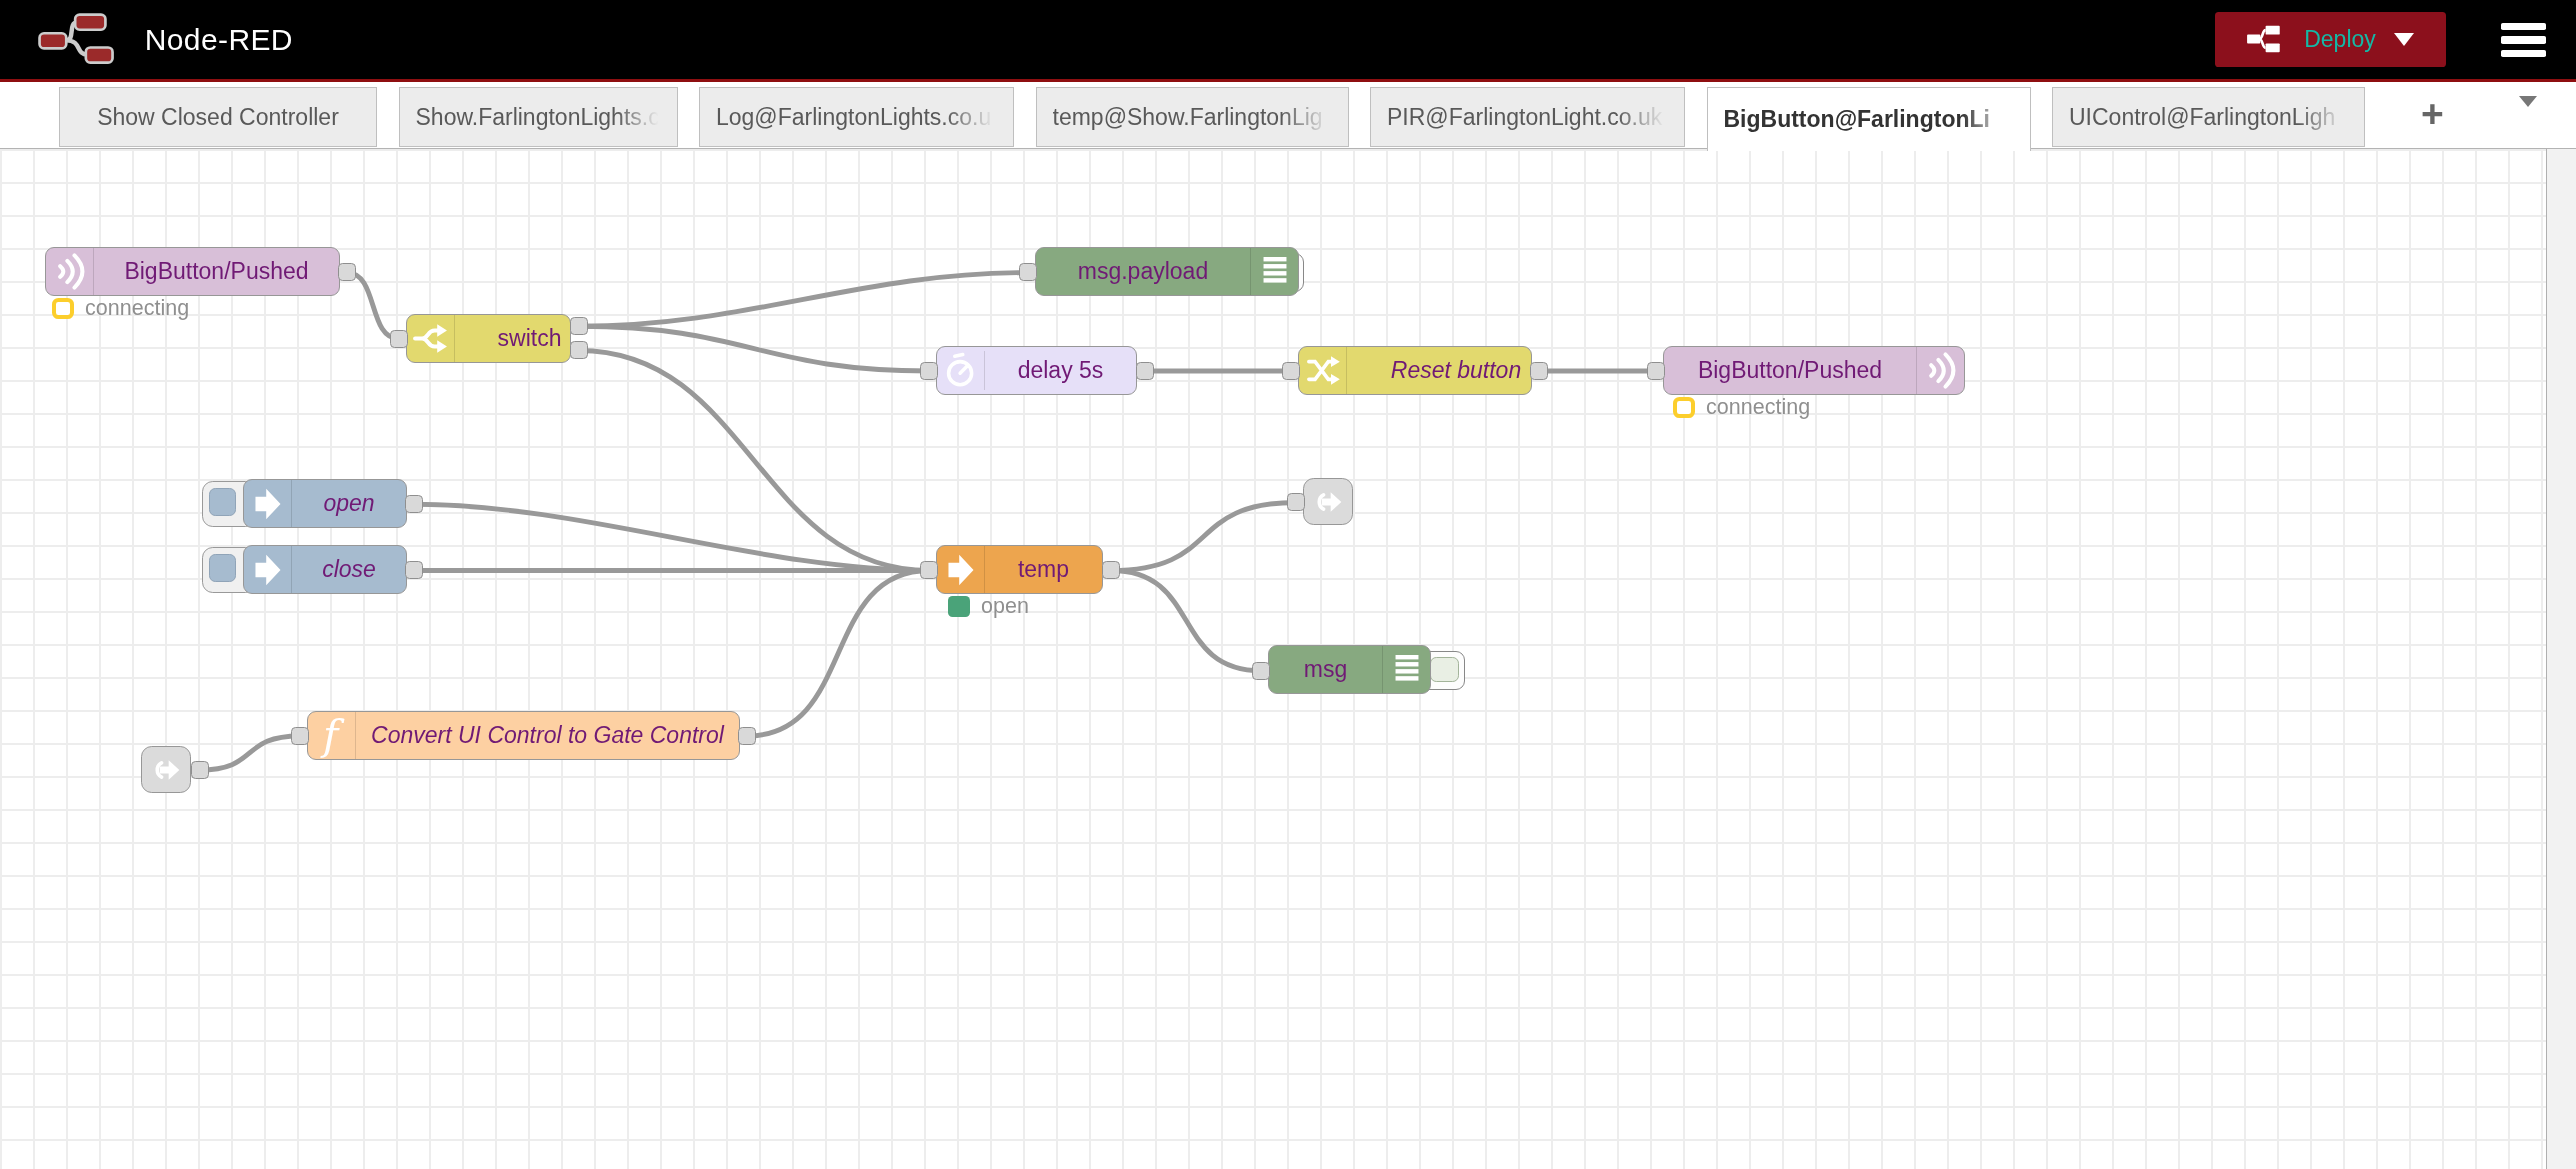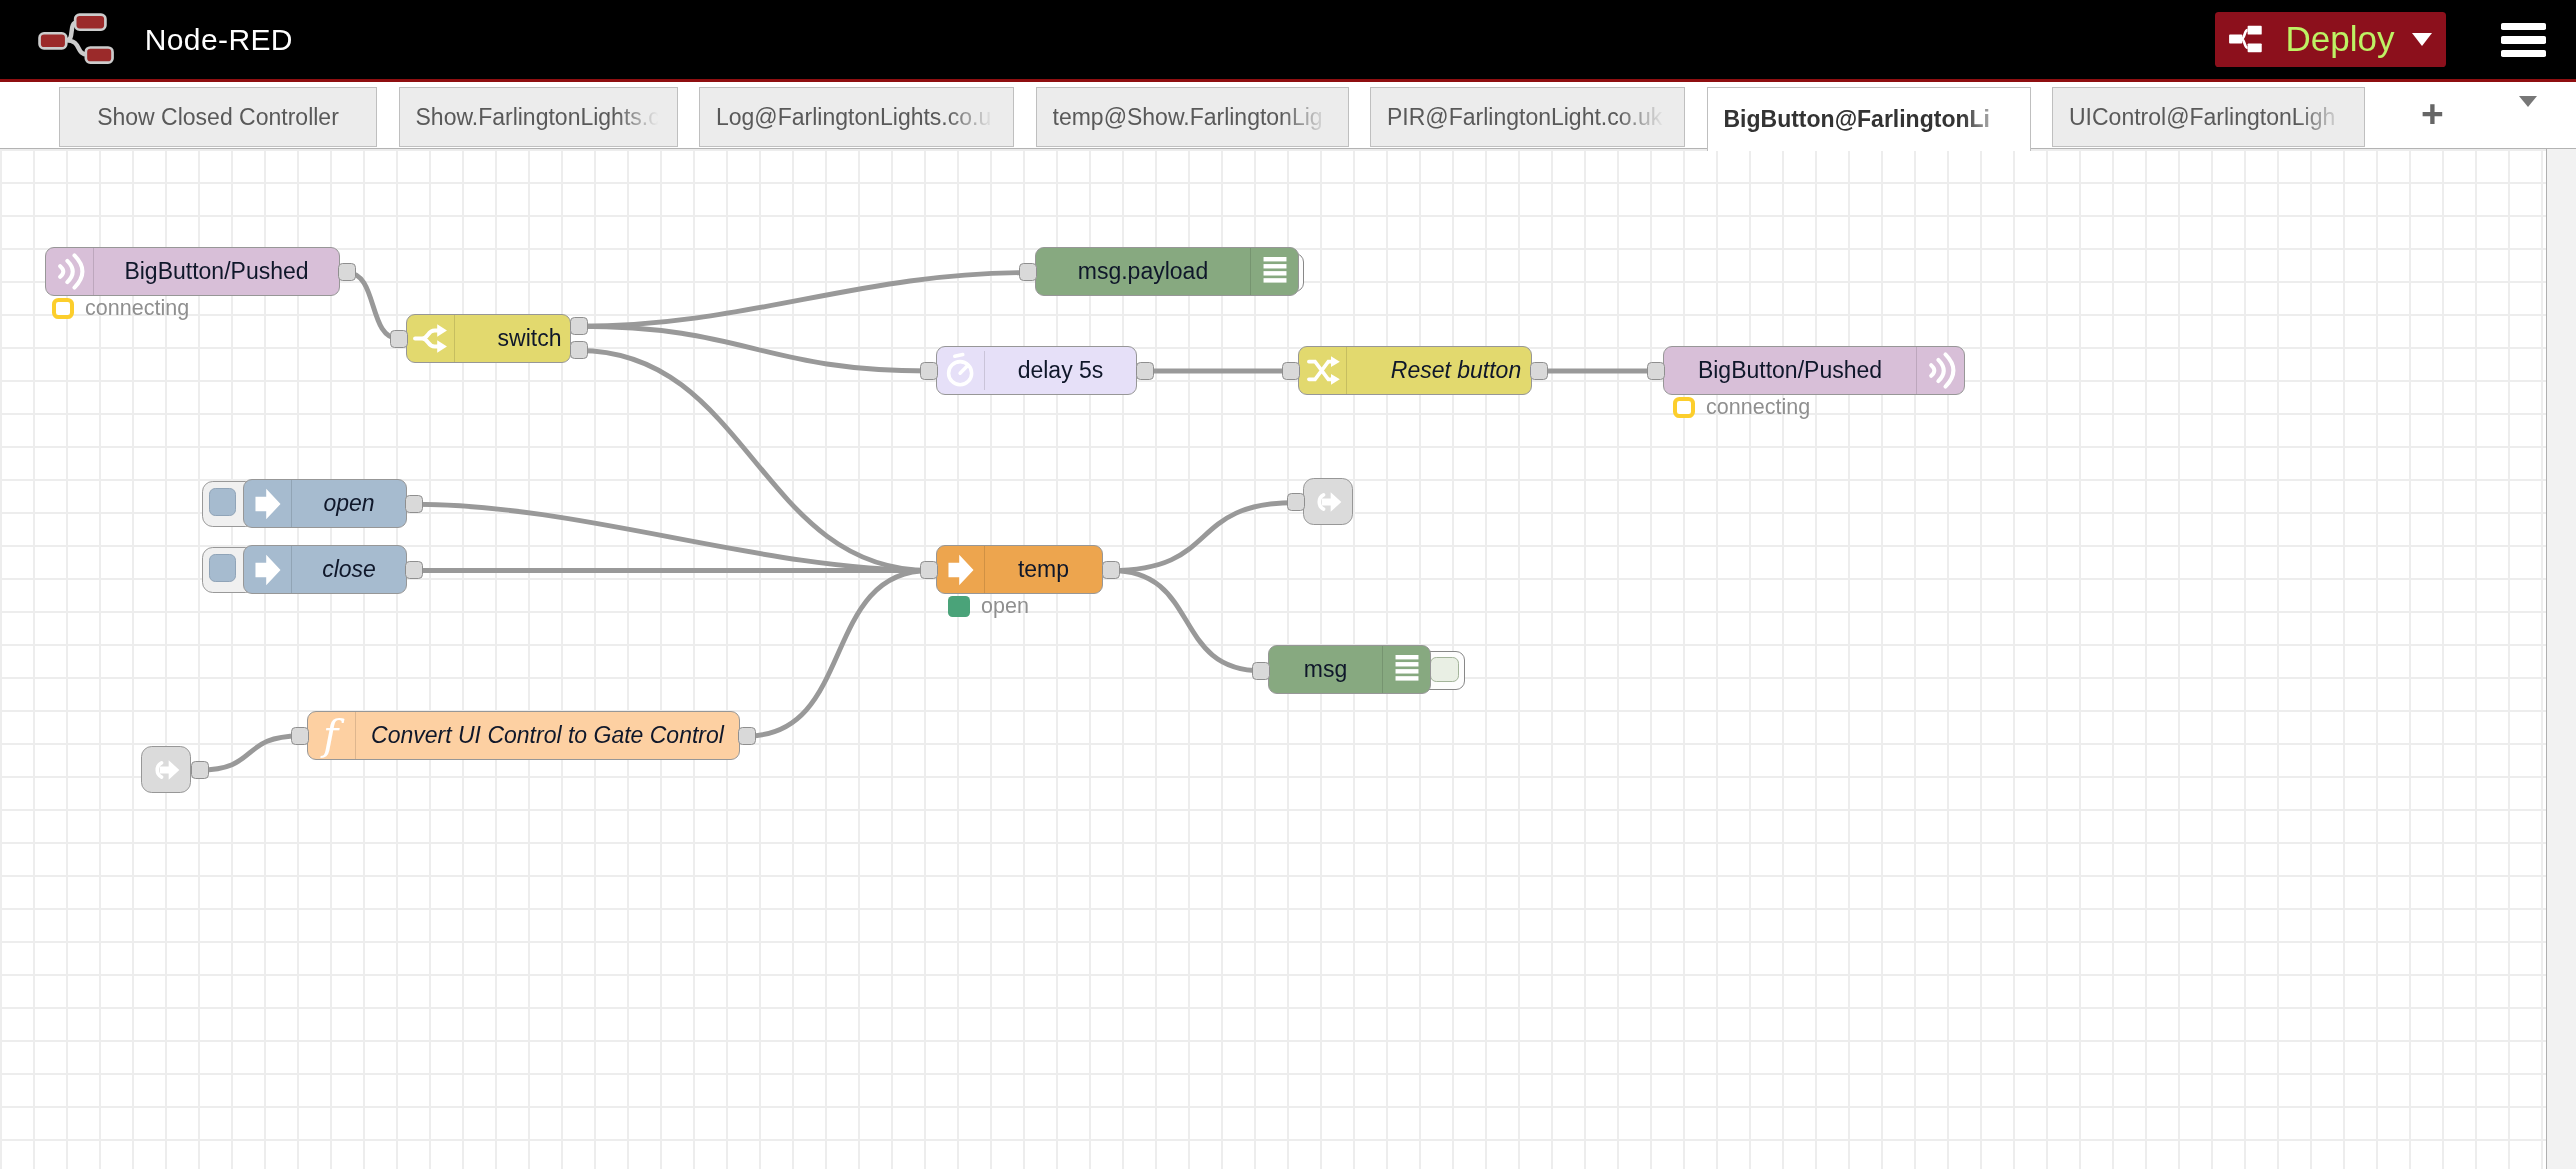--- a/index.html
+++ b/index.html
@@ -3,21 +3,21 @@
 <meta charset="utf-8">
 <style>
   html,body{margin:0;padding:0;background:#fff;}
   body{width:2576px;height:1170px;overflow:hidden;font-family:"Liberation Sans",sans-serif;position:relative;}
 
   
   .header{position:absolute;left:0;top:0;width:2576px;height:79px;background:#000;border-bottom:3.6px solid #8e0e10;display:flex;align-items:center;}
   .logo{margin-left:36px;display:flex;align-items:center;}
   .app-title{color:#fff;font-size:30px;margin-left:19.7px;letter-spacing:0.4px;}
   .deploy{position:absolute;left:2215px;top:11.6px;width:231px;height:55px;background:#8C101C;border-radius:3.6px;display:flex;align-items:center;justify-content:center;gap:18px;cursor:pointer;}
-  .deploy .dlabel{color:#bef264;font-size:35px;}
+  .deploy .dlabel{color:#14b8a6;font-size:23px;}
   .caret{width:0;height:0;border-left:10.7px solid transparent;border-right:10.7px solid transparent;border-top:13.4px solid #fff;}
   .menu-btn{position:absolute;left:2501px;top:23px;width:45px;height:34px;display:flex;flex-direction:column;justify-content:space-between;cursor:pointer;}
   .menu-btn .hb{height:7.2px;background:#fff;border-radius:1.8px;}
 
   
   .tabbar{position:absolute;left:0;top:82px;width:2576px;height:67px;background:#fff;border-bottom:1.8px solid #b3b3b3;box-sizing:border-box;}
   .tabs{position:absolute;left:59px;top:5.4px;display:flex;gap:21.5px;}
   .tab{height:60px;background:#ececec;border:1.8px solid #bfbfbf;box-sizing:border-box;display:flex;align-items:center;padding:0 16px;font-size:23px;color:#595959;cursor:pointer;}
   .tab .tlbl{display:block;white-space:nowrap;overflow:hidden;width:100%;}
   .tab.trunc .tlbl{-webkit-mask-image:linear-gradient(90deg,#000 82%,transparent 99%);mask-image:linear-gradient(90deg,#000 82%,transparent 99%);text-align:left;}
@@ -33,21 +33,21 @@
     background-size:33px 33px;overflow:hidden;}
   .vscroll{position:absolute;right:0;top:149px;width:30px;height:1021px;background:#f2f2f2;border-left:1.8px solid #b0b0b0;box-sizing:border-box;}
 
   svg.wires{position:absolute;left:0;top:0;z-index:0;}
   svg.wires path{stroke:#999;stroke-width:5.5px;fill:none;stroke-linecap:round;}
 
   .node{position:absolute;height:49px;border:1.8px solid #979797;border-radius:9px;box-sizing:border-box;display:flex;align-items:stretch;z-index:2;cursor:pointer;}
   .node .ic{width:47px;flex:none;display:flex;align-items:center;justify-content:center;}
   .node .ic.l{border-right:1.8px solid rgba(0,0,0,.12);}
   .node .ic.r{border-left:1.8px solid rgba(0,0,0,.12);}
-  .node .lbl{flex:1;display:flex;align-items:center;justify-content:center;font-size:23px;color:#0f172a;white-space:nowrap;overflow:hidden;}
+  .node .lbl{flex:1;display:flex;align-items:center;justify-content:center;font-size:23px;color:#701a75;white-space:nowrap;overflow:hidden;}
   .node .lbl.it{font-style:italic;}
   .n-mqtt{background:#D8BFD8;}
   .n-switch{background:#E2D96E;gap:34px;}
   .n-debug{background:#87A980;}
   .n-delay{background:#E6E0F8;align-items:center;}
   .n-inject{background:#A6BBCF;}
   .n-gate{background:#EDA54E;}
   .n-func{background:#FDD0A2;}
   .link-node{position:absolute;width:50px;height:47px;background:#dbdbdb;border:1.8px solid #979797;border-radius:10.7px;box-sizing:border-box;display:flex;align-items:center;justify-content:center;z-index:2;cursor:pointer;}
 

